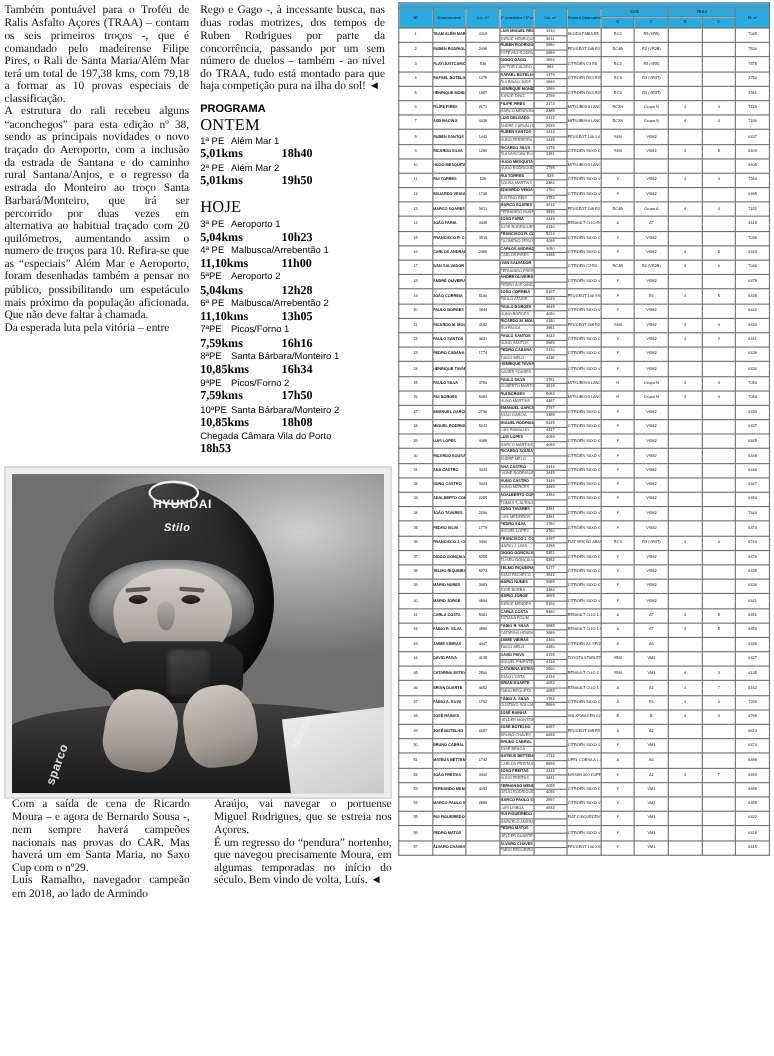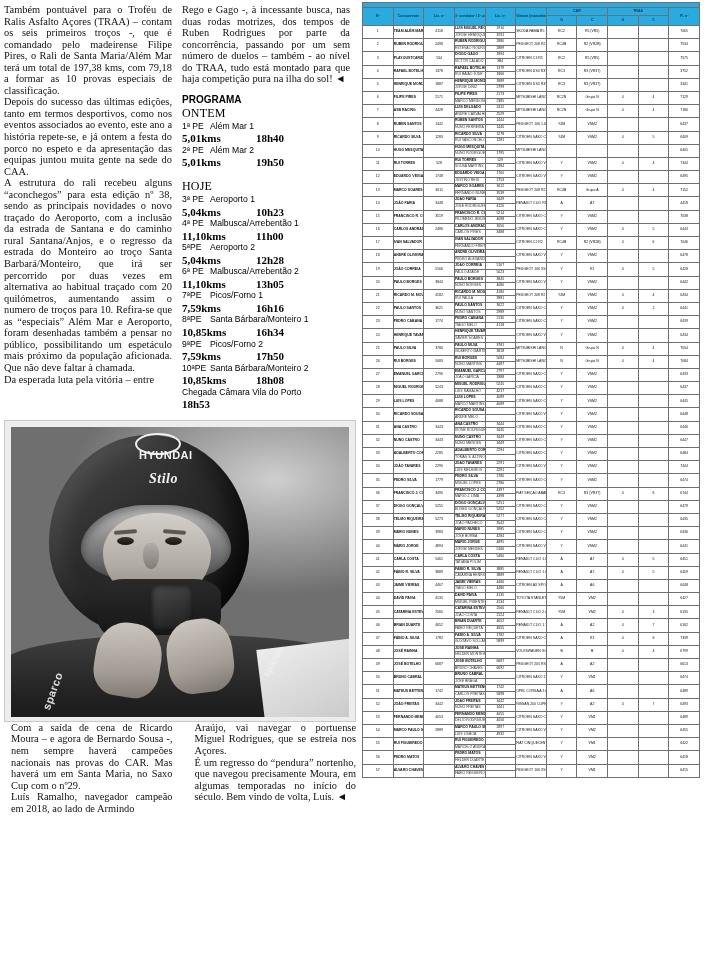--- a/index.html
+++ b/index.html
@@ -35,21 +35,21 @@
 
   .prog-head {
     font-family:"Liberation Sans", sans-serif;
     font-weight:bold;
     font-size:10px;
     color:#000;
     margin-top:9px;
   }
   .prog-sub {
     font-family:"Liberation Serif", serif;
-    font-size:12px;
+    font-size:15px;
     color:#000;
     margin-top:1px;
     letter-spacing:0.2px;
   }
   .prog-line {
     font-family:"Liberation Sans", sans-serif;
     font-size:8.6px;
     color:#000;
     line-height:11.5px;
     display:flex;
@@ -142,21 +142,21 @@
     position:absolute; width:66px; height:74px; border-radius:44% 44% 36% 36%;
     background:linear-gradient(170deg,#cfc9c2 0%,#a39c95 65%,#7b756f 100%);
   }
   .ph-hand.l { left:84px; top:196px; transform:rotate(9deg); }
   .ph-hand.r { left:156px; top:192px; transform:rotate(-7deg); }
   .ph-logo {
     position:absolute; color:#f2f2f2; font-family:"Liberation Sans", sans-serif;
     font-weight:bold; letter-spacing:.5px;
   }
   .ph-logo.hy { left:128px; top:22px; font-size:11px; }
-  .ph-logo.st { left:138px; top:44px; font-size:14px; font-style:italic;font-family:Liberation Serif, serif; }
+  .ph-logo.st { left:138px; top:44px; font-size:10px; font-style:italic; }
   .ph-logo.sp { left:22px; top:258px; font-size:11px; transform:rotate(-70deg); opacity:.9; }
   .ph-logo.sb { left:246px; top:230px; font-size:9px; transform:rotate(-62deg); opacity:.85; }
   .ph-oval {
     position:absolute; left:124px; top:6px; width:46px; height:22px;
     border-radius:50%; border:2px solid #efefef;
   }
   .ph-paper {
     position:absolute; left:250px; top:216px; width:110px; height:84px;
     background:linear-gradient(160deg,#ededed 0%,#c5c5c5 100%);
     transform:rotate(-7deg);
@@ -232,21 +232,20 @@
 
 <div class="page">
 
   <div class="editorial">
 
     <div class="cols">
 
       <div class="col">
         <div class="body-text">
           <p>Também pontuável para o Troféu de Ralis Asfalto Açores (TRAA) – contam os seis primeiros troços -, que é comandado pelo madeirense Filipe Pires, o Rali de Santa Maria/Além Mar terá um total de 197,38 kms, com 79,18 a formar as 10 provas especiais de classificação.</p>
-          <p>Depois do sucesso das últimas edições, tanto em termos desportivos, como nos eventos associados ao evento, este ano a história repete-se, e já ontem a festa do porco no espeto e da apresentação das equipas juntou muita gente na sede do CAA.</p>
           <p>A estrutura do rali recebeu alguns “aconchegos” para esta edição nº 38, sendo as principais novidades o novo traçado do Aeroporto, com a inclusão da estrada de Santana e do caminho rural Santana/Anjos, e o regresso da estrada do Monteiro ao troço Santa Barbará/Monteiro, que irá ser percorrido por duas vezes em alternativa ao habitual traçado com 20 quilómetros, aumentando assim o numero de troços para 10. Refira-se que as “especiais” Além Mar e Aeroporto, foram desenhadas também a pensar no público, possibilitando um espetáculo mais próximo da população aficionada. Que não deve faltar à chamada.</p>
           <p>Da esperada luta pela vitória – entre</p>
         </div>
       </div>
 
       <div class="col">
         <div class="body-text">
           <p>Rego e Gago -, à incessante busca, nas duas rodas motrizes, dos tempos de Ruben Rodrigues por parte da concorrência, passando por um sem número de duelos – também - ao nível do TRAA, tudo está montado para que haja competição pura na ilha do sol! ◄</p>
         </div>
 

